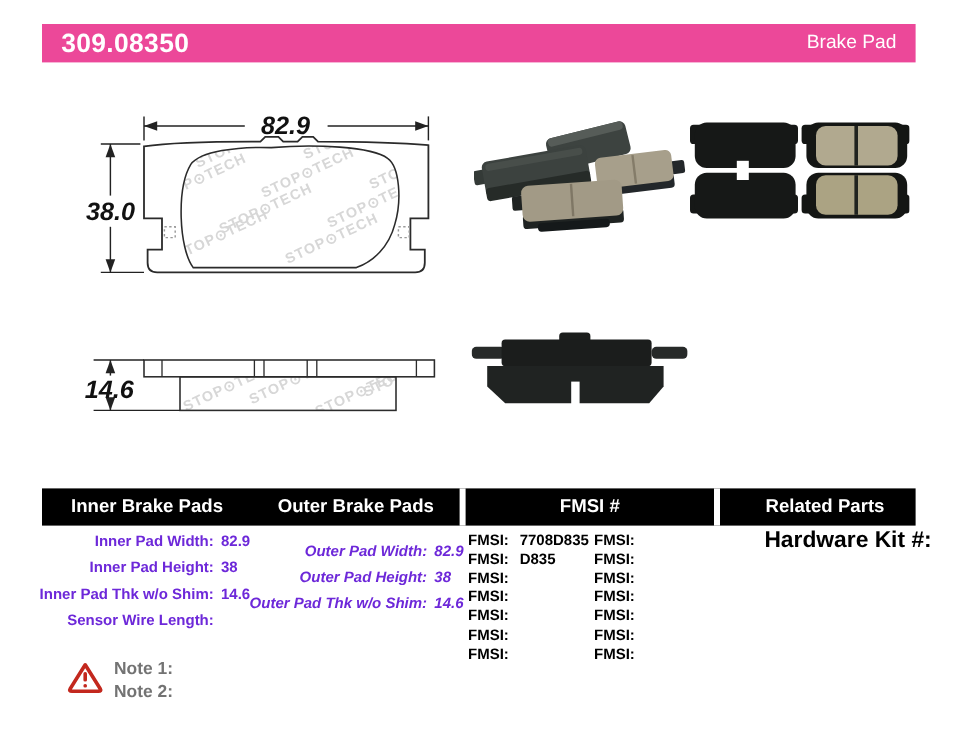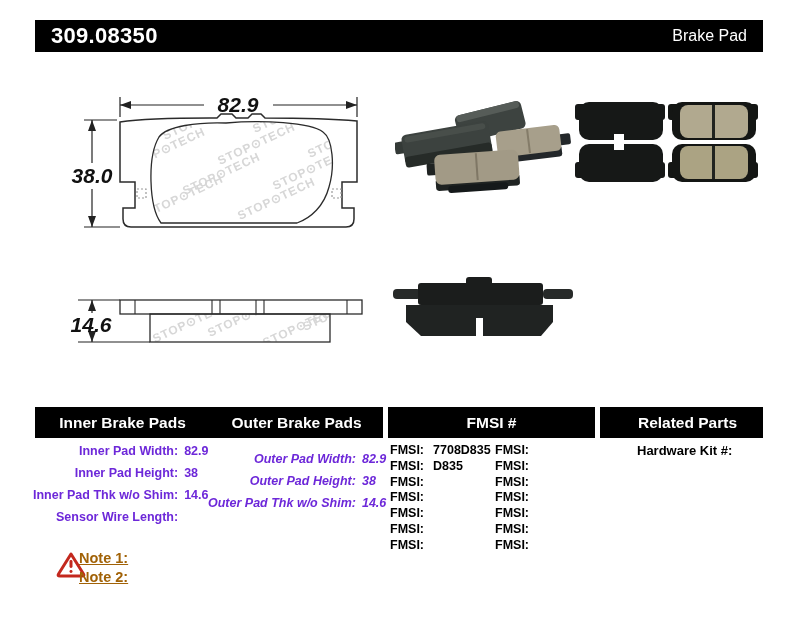--- a/index.html
+++ b/index.html
@@ -2,21 +2,21 @@
 <html><head>
 <meta charset="utf-8">
 <style>
   * { margin:0; padding:0; box-sizing:border-box; }
   html,body { background:#fff; }
   body { font-family:"Liberation Sans", sans-serif; }
   #page { position:relative; width:800px; height:619px; background:#fff; overflow:hidden; }
 
   
   .topbar { position:absolute; left:35px; top:20px; width:728px; height:32px;
-            background:#000000; color:#fff; display:flex; align-items:center;
+            background:#ec4899; color:#fff; display:flex; align-items:center;
             justify-content:space-between; padding:0 16px; }
   .topbar .pn   { font-size:22px; font-weight:bold; letter-spacing:0.3px; }
   .topbar .prod { font-size:16px; font-weight:normal; }
 
   
   .abs { position:absolute; }
 
   
   .secbar { position:absolute; left:35px; top:407px; width:728px; height:31px; background:#000; }
   .secbar .seclabel { position:absolute; top:0; height:17px; line-height:31px;
@@ -35,25 +35,25 @@
   .spec-value { display:table-cell; text-align:left; white-space:nowrap; padding-left:6px; line-height:22px; }
   #inner-specs { left:33px;  top:440px; }
   #outer-specs { left:208px; top:448px;font-style:italic; }
 
   .fmsi-col { position:absolute; top:443px; font-size:12.5px; font-weight:bold; }
   .fmsi-col .fmsi-row { line-height:15.8px; white-space:nowrap; }
   .fmsi-col .fmsi-row .v { padding-left:9px; }
   #fmsi-col-1 { left:390px; }
   #fmsi-col-2 { left:495px; }
 
-  #related-rows { position:absolute; left:605px; top:443px; font-size:13px; font-weight:bold;padding-left:32px; }
+  #related-rows { position:absolute; left:605px; top:443px; font-size:19px; font-weight:bold;padding-left:32px; }
   #related-rows .rel-row { line-height:16px; white-space:nowrap; }
 
   
-  .note-line { position:absolute; left:79px; font-size:14.5px; font-weight:bold; color:#a16207;text-decoration:underline; }
+  .note-line { position:absolute; left:95px; font-size:14.5px; font-weight:bold; color:#737373; }
   #note1 { top:550px; } #note2 { top:569px; }
 
   svg text.dim { font-family:"Liberation Sans", sans-serif; font-weight:bold; font-style:italic;
                  font-size:21px; fill:#111; }
   svg text.wm  { font-family:"Liberation Sans", sans-serif; font-weight:bold; font-size:12px;
                  fill:#d7d7d7; letter-spacing:1px; }
 </style>
 </head>
 <body>
 

